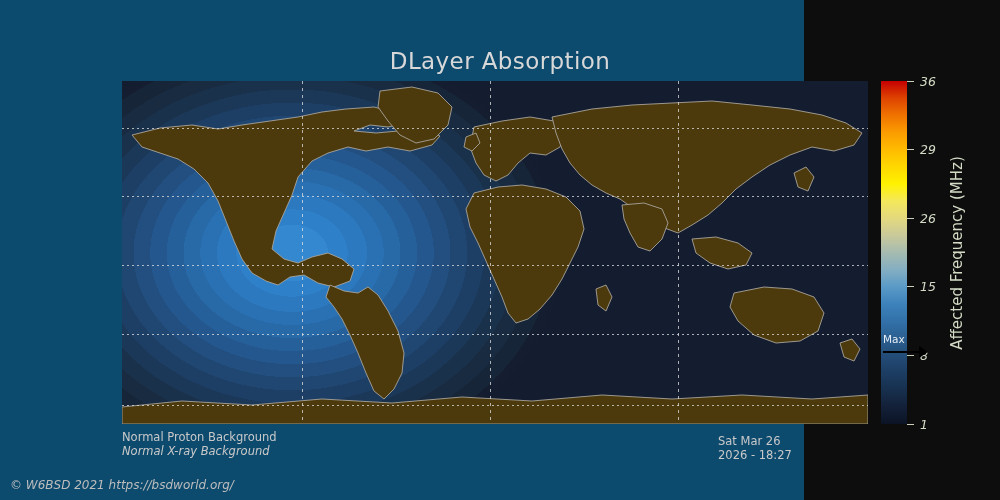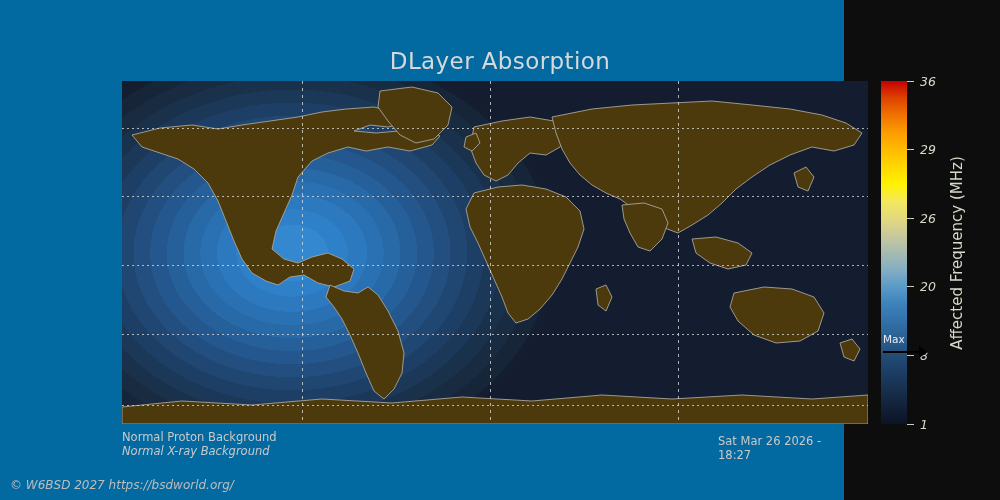--- a/index.html
+++ b/index.html
@@ -1,18 +1,18 @@
 <!DOCTYPE html>
 <html><head>
 <meta charset="utf-8">
 <style>
   html,body{margin:0;padding:0;background:#0d0d0d;}
   body{width:1000px;height:500px;overflow:hidden;
        font-family:"DejaVu Sans","Liberation Sans",sans-serif;}
-  #root{position:relative;width:804px;height:500px;background:#0369a1;padding-left:40px;}
+  #root{position:relative;width:804px;height:500px;background:#0c4a6e;}
 
   
   .title{position:absolute;left:0;top:48px;width:1000px;text-align:center;
          color:#d8d8d8;font-size:23px;letter-spacing:.4px;}
 
   
   .map{position:absolute;left:122px;top:81px;width:746px;height:343px;
        background:#141d30;overflow:hidden;}
   .mapclip{position:absolute;inset:0;overflow:hidden;}
 
@@ -187,21 +187,21 @@
     <div class="cb-tick" style="top:68.6px">
       <i></i>
       <span>29</span>
     </div>
     <div class="cb-tick" style="top:137.2px">
       <i></i>
       <span>26</span>
     </div>
     <div class="cb-tick" style="top:205.8px">
       <i></i>
-      <span>20</span>
+      <span>15</span>
     </div>
     <div class="cb-tick" style="top:274.4px">
       <i></i>
       <span>8</span>
     </div>
     <div class="cb-tick" style="top:343px">
       <i></i>
       <span>1</span>
     </div>
   </div>
@@ -212,15 +212,15 @@
 
   <div class="maxmark">
     <div class="mtxt">Max</div>
     <div class="marrow"></div>
     <div class="mhead"></div>
   </div>
 
   <div class="fnote fn1">Normal Proton Background</div>
   <div class="fnote fn2">Normal X-ray Background</div>
   <div class="fnote fstamp">Sat Mar 26 2026 - 18:27</div>
-  <div class="copy">© W6BSD 2027 https://bsdworld.org/</div>
+  <div class="copy">© W6BSD 2021 https://bsdworld.org/</div>
 
 </div>
 
 </body></html>

